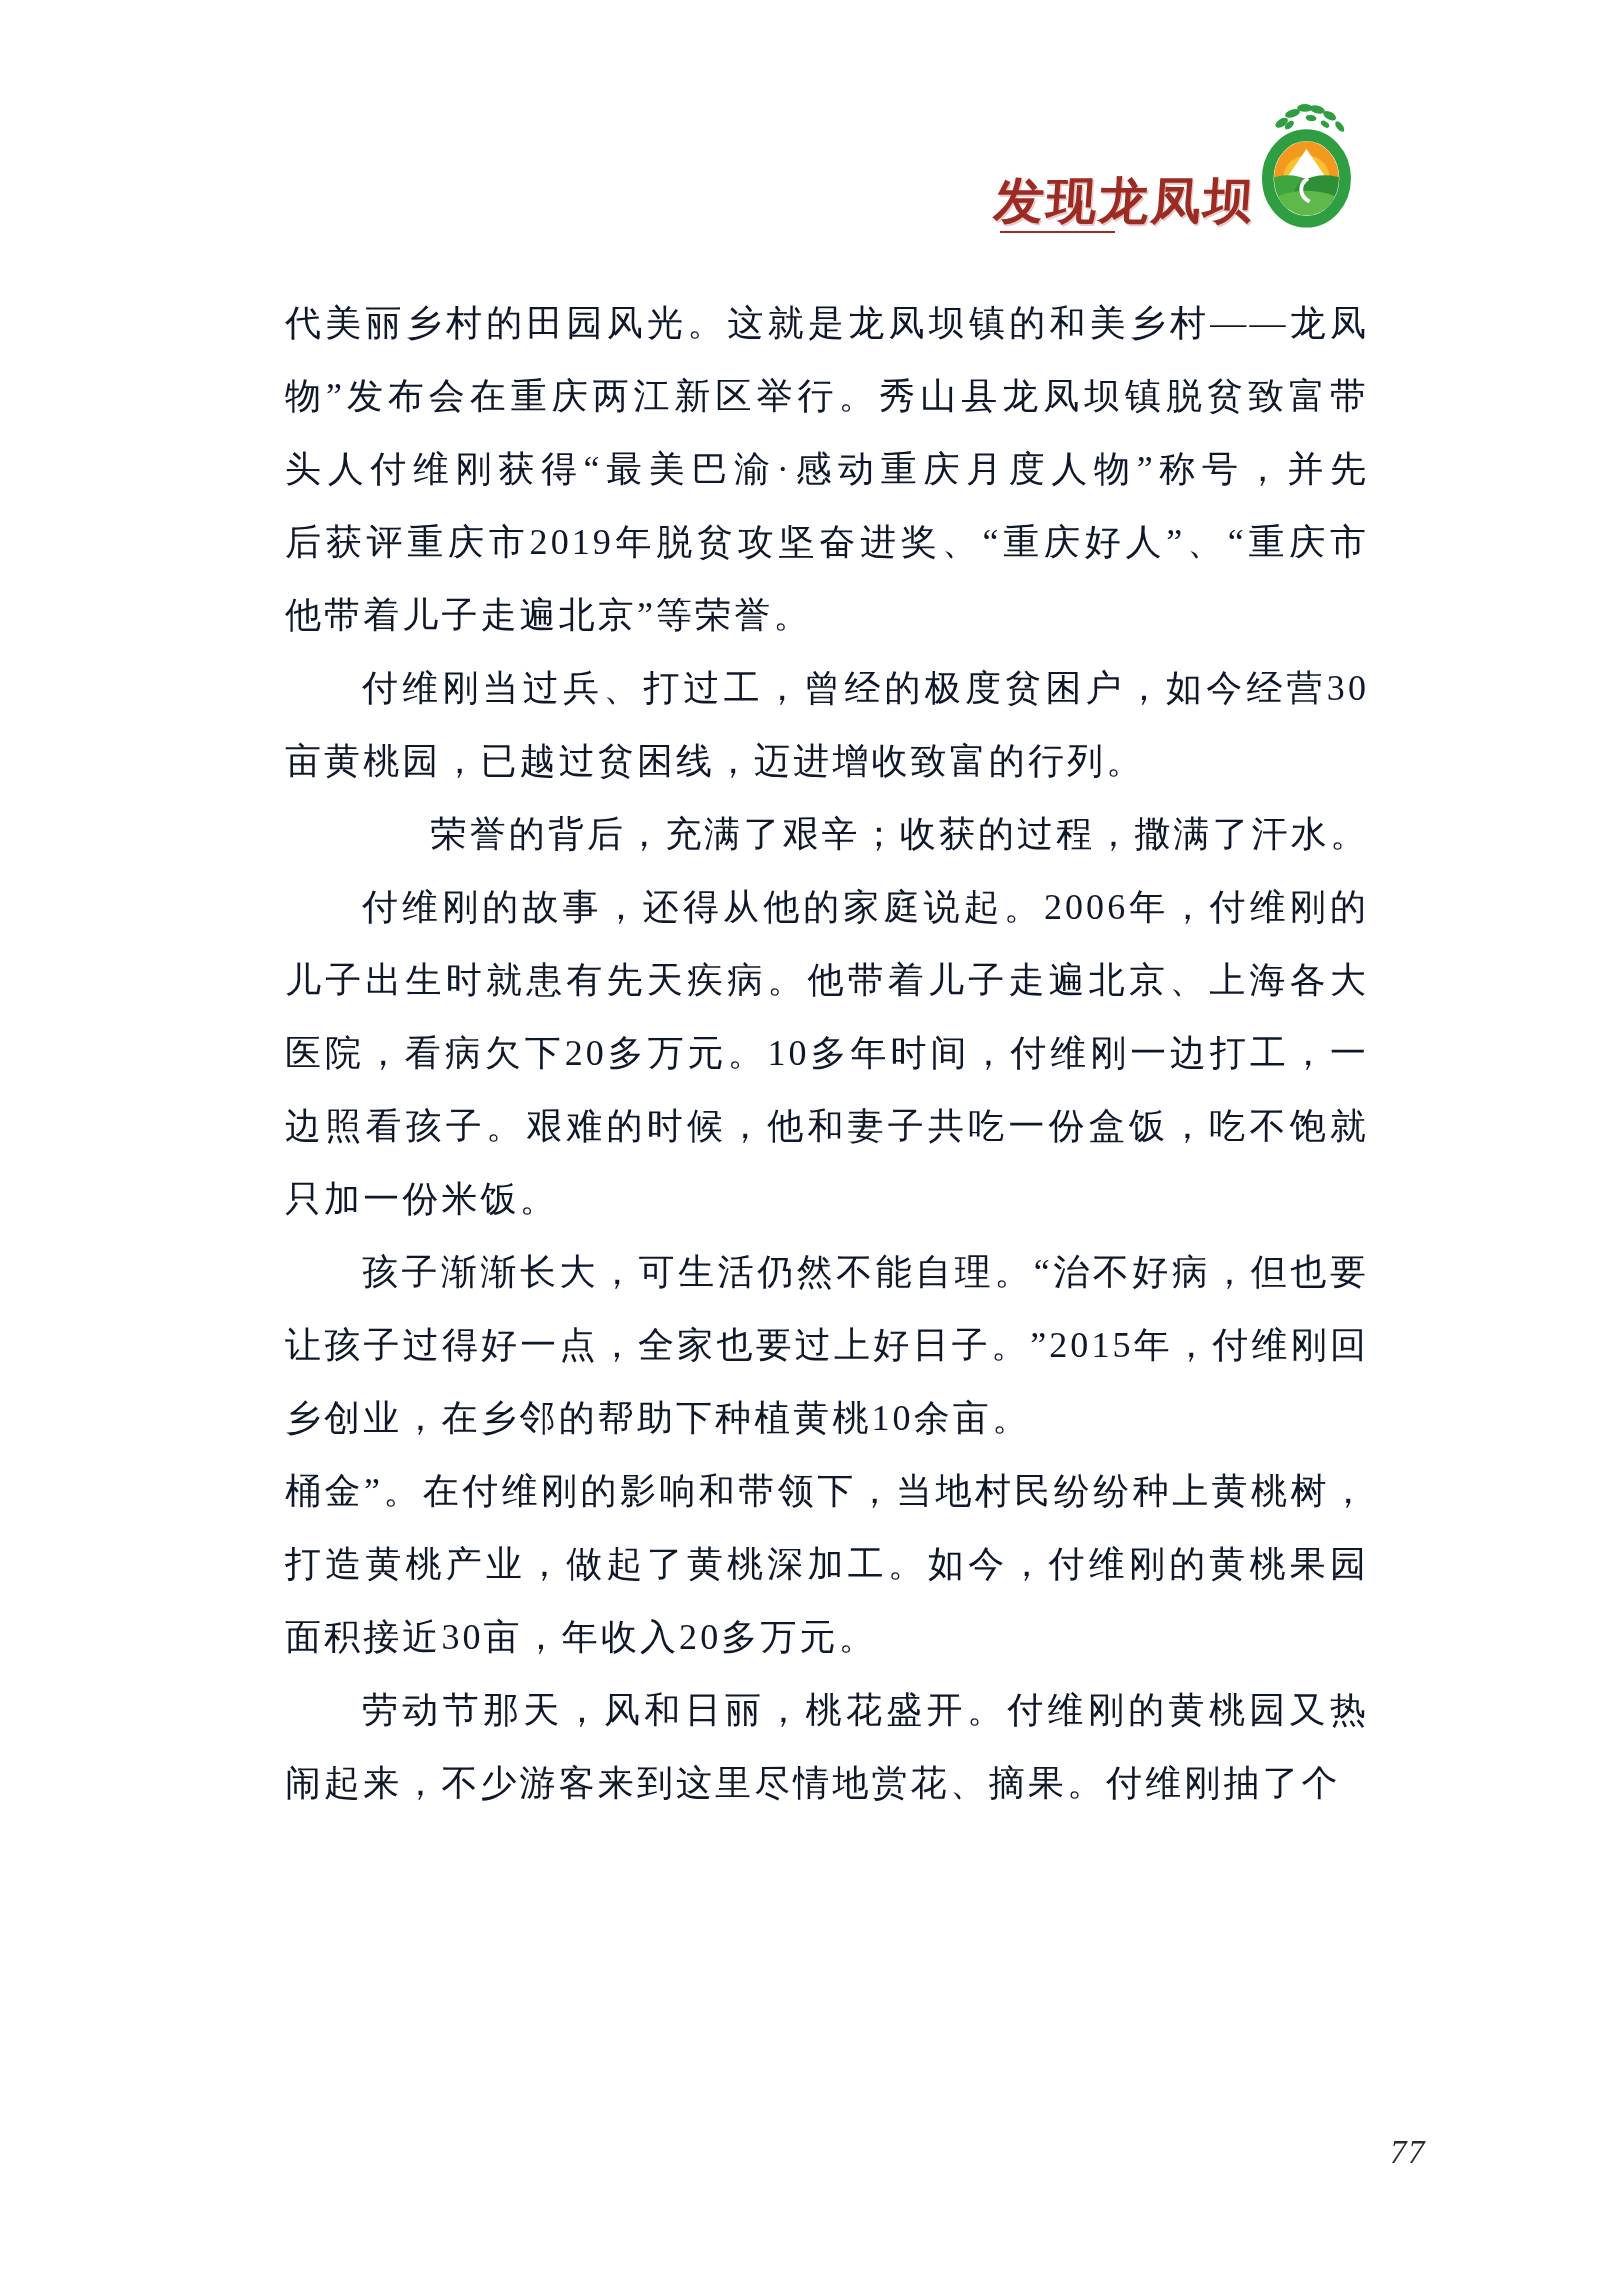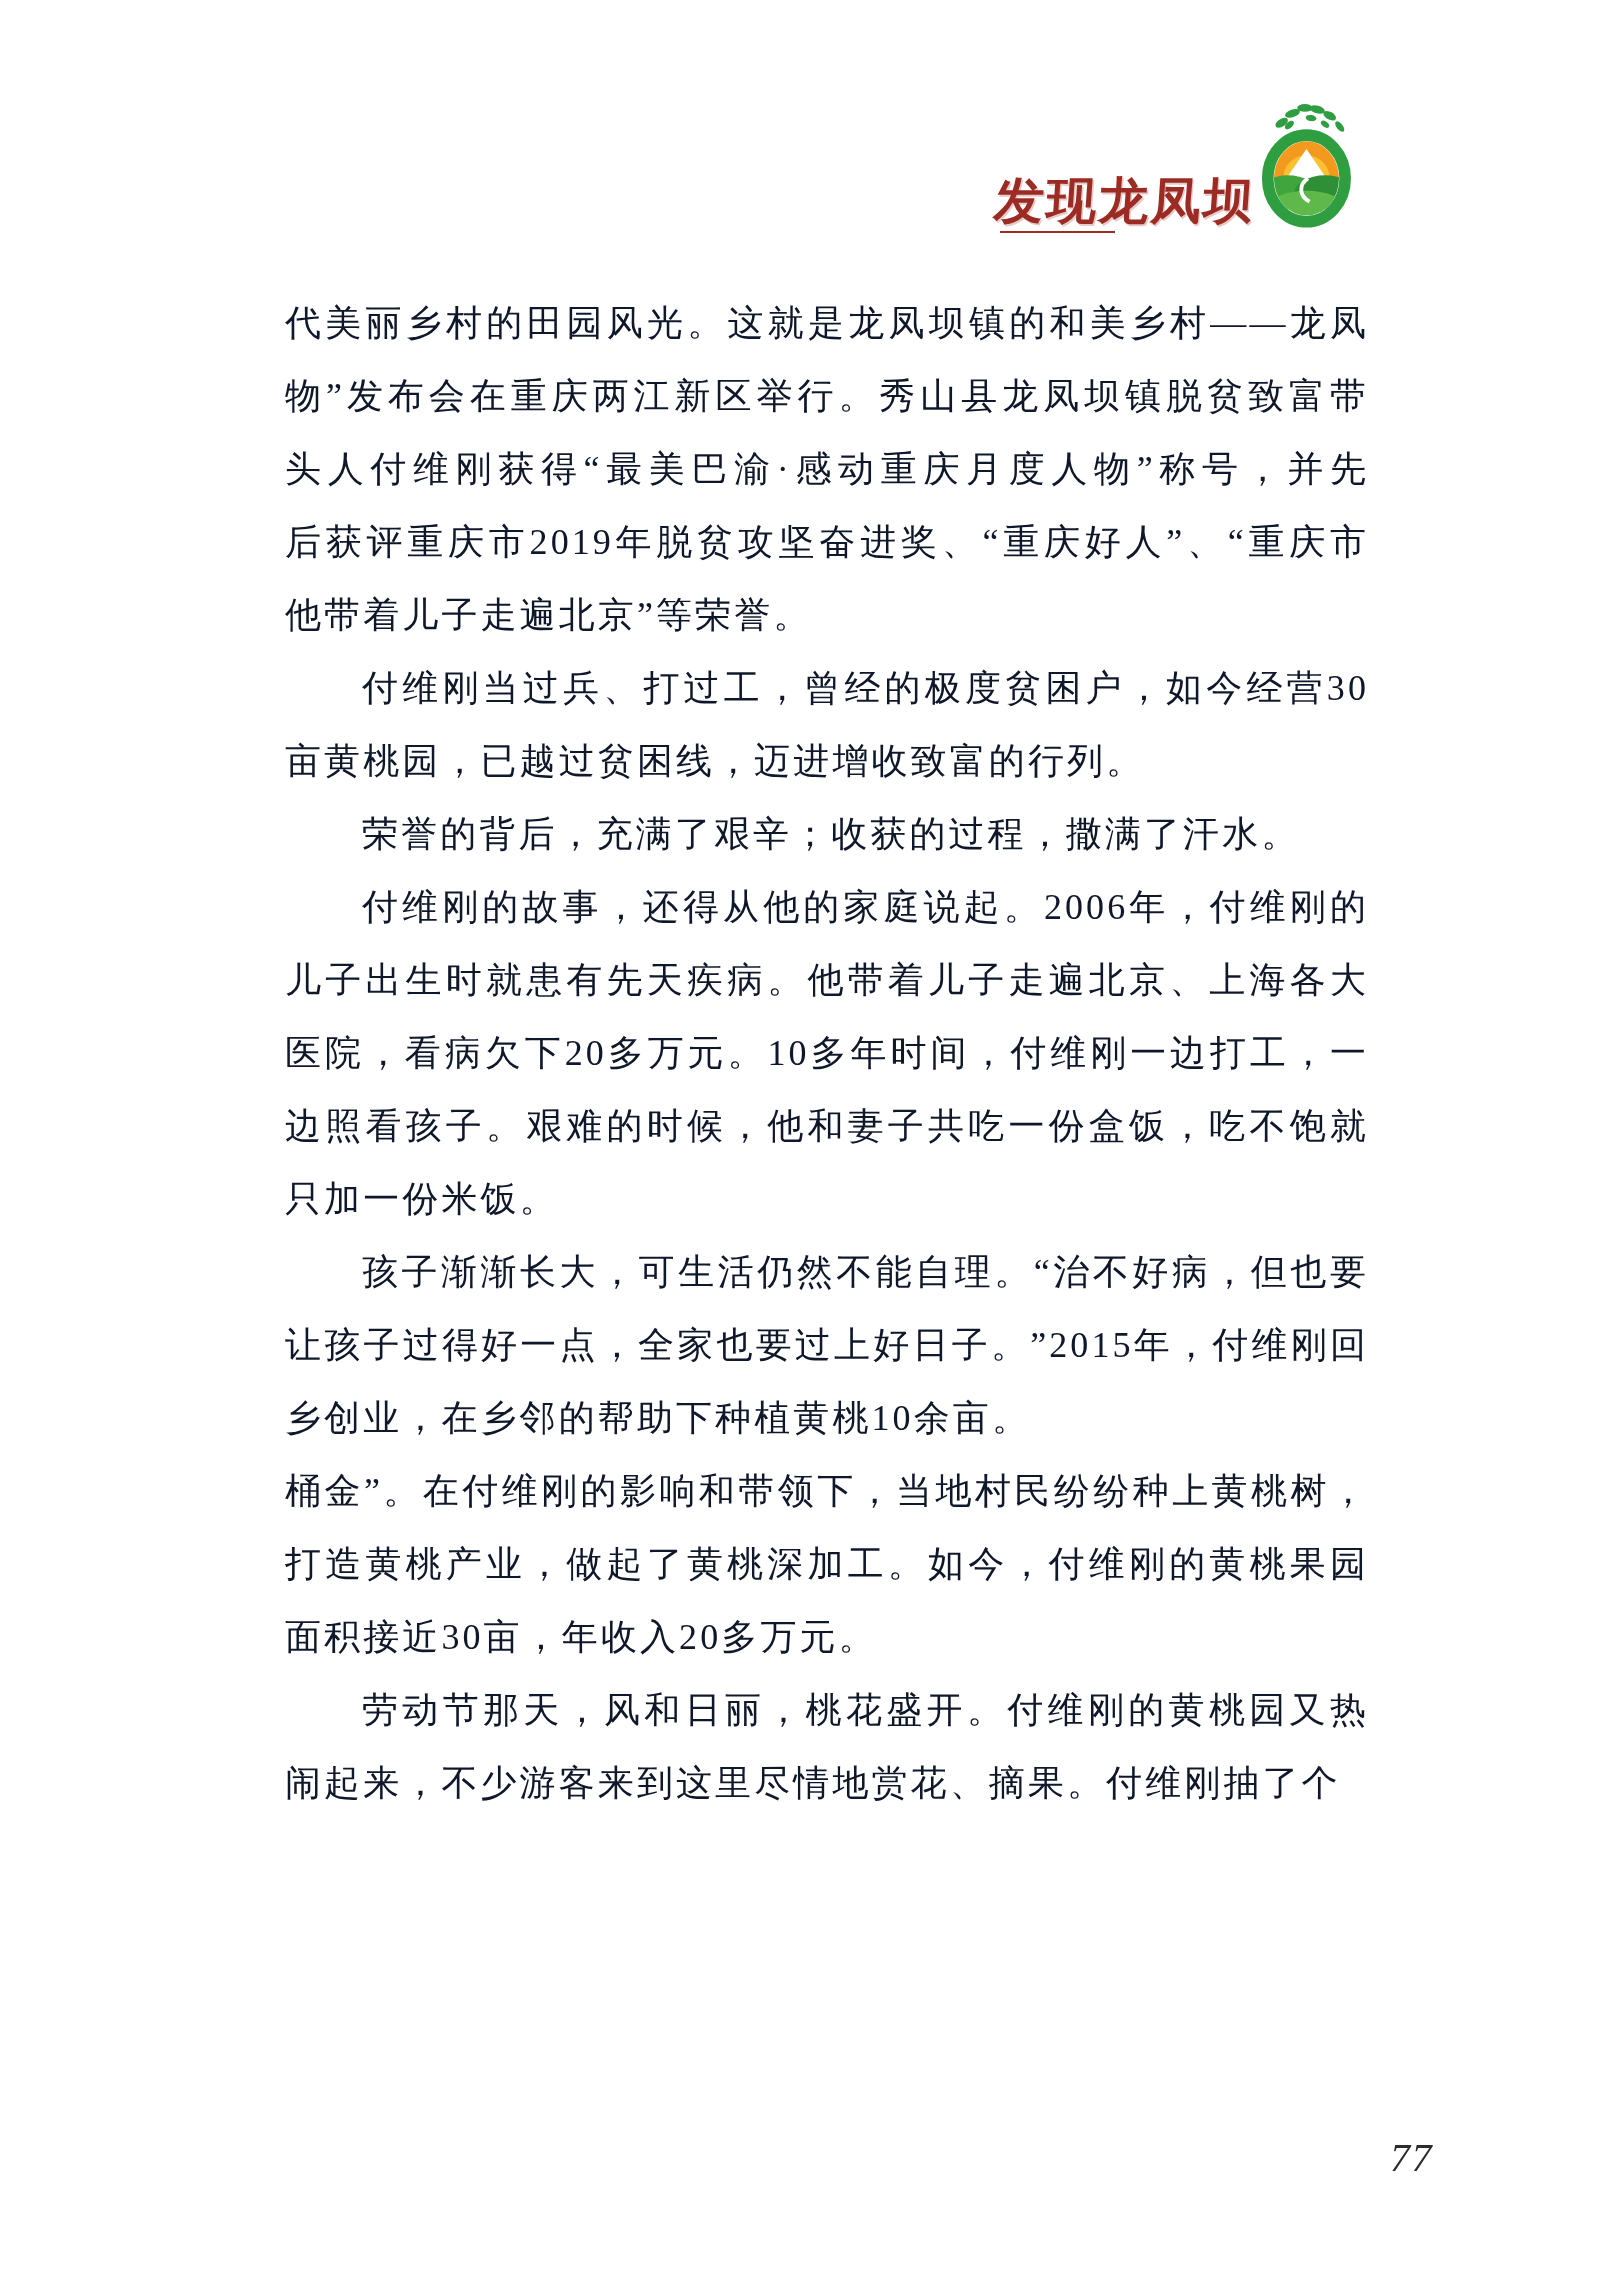--- a/index.html
+++ b/index.html
@@ -63,27 +63,28 @@
     color: #0f172a;
     white-space: nowrap;
   }
   .line.fill {
     white-space: normal;
     text-align: justify;
     text-align-last: justify;
   }
   .line.ind {
     text-indent: 77px;
+    text-align: right;
   }
   
   .page-number {
     position: absolute;
     left: 1390px;
     top: 2134px;
-    font-size: 40px;
+    font-size: 33px;
     font-style: italic;
     color: #2b2b2b;
     letter-spacing: 1.5px;
   }
 </style>
 </head>
 <body>
 
 <div class="page">
 

